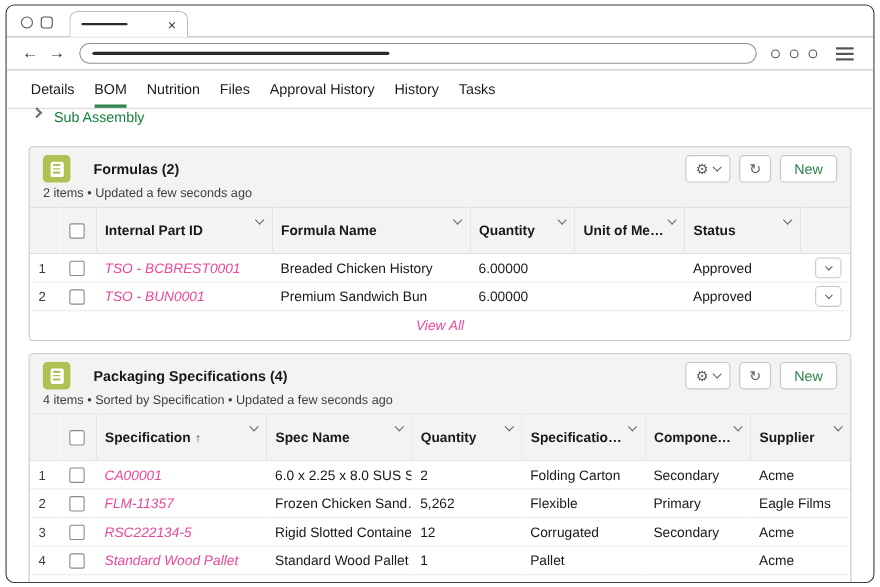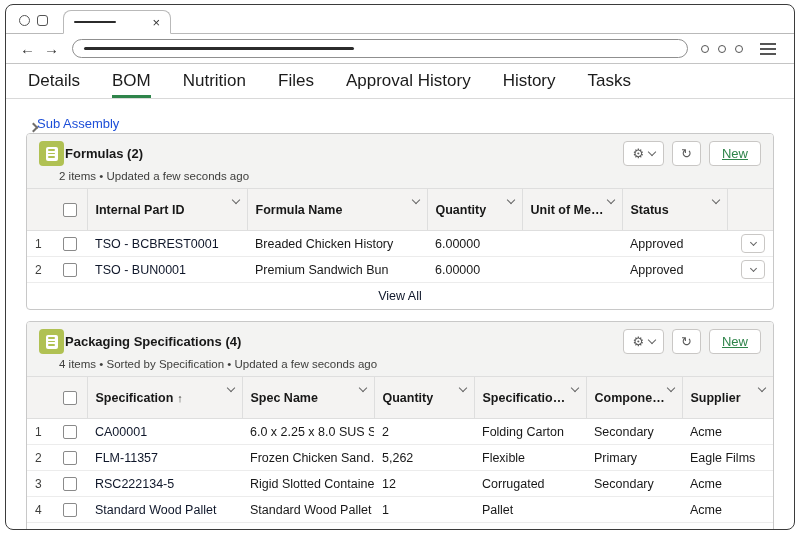--- a/index.html
+++ b/index.html
@@ -16,54 +16,54 @@
   .chrome-url { height:30px; display:flex; align-items:center; padding:0 14px; gap:9px; border-bottom:1px solid #c4c4c4; }
   .nav-arrow { font-size:15px; color:#333; line-height:1; }
   .url-bar { flex:1; height:19px; border:1.2px solid #8f8f8f; border-radius:10px; position:relative; margin:0 4px; }
   .url-line { position:absolute; left:11px; top:7px; width:44%; height:2.5px; background:#2b2b2b; border-radius:2px; }
   .dot { width:8px; height:8px; border:1.5px solid #555; border-radius:50%; }
   .hamburger { width:16px; height:2px; background:#555; position:relative; margin:0 4px 0 8px; }
   .hamburger::before, .hamburger::after { content:""; position:absolute; left:0; width:16px; height:2px; background:#555; }
   .hamburger::before { top:-5px; } .hamburger::after { top:5px; }
 
   
-  .tabnav { height:35px; display:flex; align-items:stretch; gap:32px; padding:0 22px; border-bottom:1px solid #d9d9d9; font-size:17px; color:#1b1b1b; }
+  .tabnav { height:35px; display:flex; align-items:stretch; gap:18px; padding:0 22px; border-bottom:1px solid #d9d9d9; font-size:13px; color:#1b1b1b; }
   .tabnav .titem { display:flex; align-items:center; border-bottom:3px solid transparent; padding-top:2px; cursor:default; }
   .tabnav .titem.active { font-weight:normal; border-bottom-color:#2e844a; }
 
   
-  .subassembly { height:32px; display:flex; align-items:flex-end; padding:0 24px; font-size:13px; color:#1d4ed8; }
+  .subassembly { height:32px; display:flex; align-items:flex-start; gap:12px; padding:0 24px; font-size:13px; color:#15803d; }
   .chev-right { width:7px; height:7px; border-top:2px solid #706e6b; border-right:2px solid #706e6b; transform:rotate(45deg); }
 
   
   .content { padding:2px 20px 0; }
   .card { border:1px solid #c8c8c8; border-radius:4px; background:#fff; overflow:hidden; margin-bottom:11px; }
   .card-head { background:#f3f3f2; padding:7px 12px 6px; }
-  .card-head-row { display:flex; align-items:center; gap:1px; }
+  .card-head-row { display:flex; align-items:center; gap:21px; }
   .card-icon { width:25px; height:25px; border-radius:4px; background:#b0c153; display:flex; align-items:center; justify-content:center; flex:none; }
   .doc { width:12px; height:14px; background:#fff; border-radius:2px; display:flex; flex-direction:column; justify-content:center; gap:2px; padding:2px 2.5px; }
   .doc i { display:block; height:1.5px; background:#b0c153; border-radius:1px; }
   .card-title { font-size:13px; font-weight:bold; color:#181818; }
   .card-actions { margin-left:auto; display:flex; gap:8px; }
   .btn { height:25px; border:1px solid #c9c7c5; border-radius:4px; background:#fff; display:flex; align-items:center; justify-content:center; gap:5px; padding:0 8px; font-size:12px; color:#444; cursor:default; }
   .btn .glyph { font-size:13px; line-height:1; color:#5c5c5c; }
-  .btn-new { color:#2e844a; font-size:13px; padding:0 12px;text-decoration:underline; }
+  .btn-new { color:#2e844a; font-size:13px; padding:0 12px; }
   .chv { width:6px; height:6px; border-right:1.5px solid #666; border-bottom:1.5px solid #666; transform:rotate(45deg); display:inline-block; margin-top:-3px; }
-  .card-meta { font-size:11.5px; color:#3e3e3c; margin-top:4px;margin-left:20px; }
+  .card-meta { font-size:11.5px; color:#3e3e3c; margin-top:4px; }
 
   
   table { width:100%; border-collapse:collapse; table-layout:fixed; font-size:12.5px; color:#181818; }
   thead th { background:#f4f3f2; font-weight:bold; text-align:left; height:42px; padding:0 8px; border-top:1px solid #dedede; border-bottom:1px solid #dedede; position:relative; white-space:nowrap; overflow:hidden; }
   thead th.sep { border-left:1px solid #dedede; }
   th .th-chv { position:absolute; right:8px; top:11px; }
   .sort-arrow { font-size:11px; color:#3e3e3c; margin-left:4px; }
   tbody td { height:26px; padding:0 8px; border-bottom:1px solid #ececec; white-space:nowrap; overflow:hidden; }
   td.num { color:#3e3e3c; font-size:12px; }
   .checkbox { width:14px; height:14px; border:1px solid #8a8a8a; border-radius:2px; background:#fff; display:inline-block; vertical-align:middle; }
-  a.cell-link, .view-all { color:#0f172a; text-decoration:none; cursor:pointer; }
+  a.cell-link, .view-all { color:#ec4899; text-decoration:none; cursor:pointer;font-style:italic; }
   .row-action { width:24px; height:19px; border:1px solid #c9c7c5; border-radius:4px; background:#fff; display:flex; align-items:center; justify-content:center; margin-left:auto; }
   .row-action .chv { width:5px; height:5px; margin-top:-2px; }
   .card-foot { height:26px; display:flex; align-items:center; justify-content:center; font-size:12.5px; }
 </style>
 </head>
 <body>
 
 <div class="window">
 
   <div class="chrome-top">

